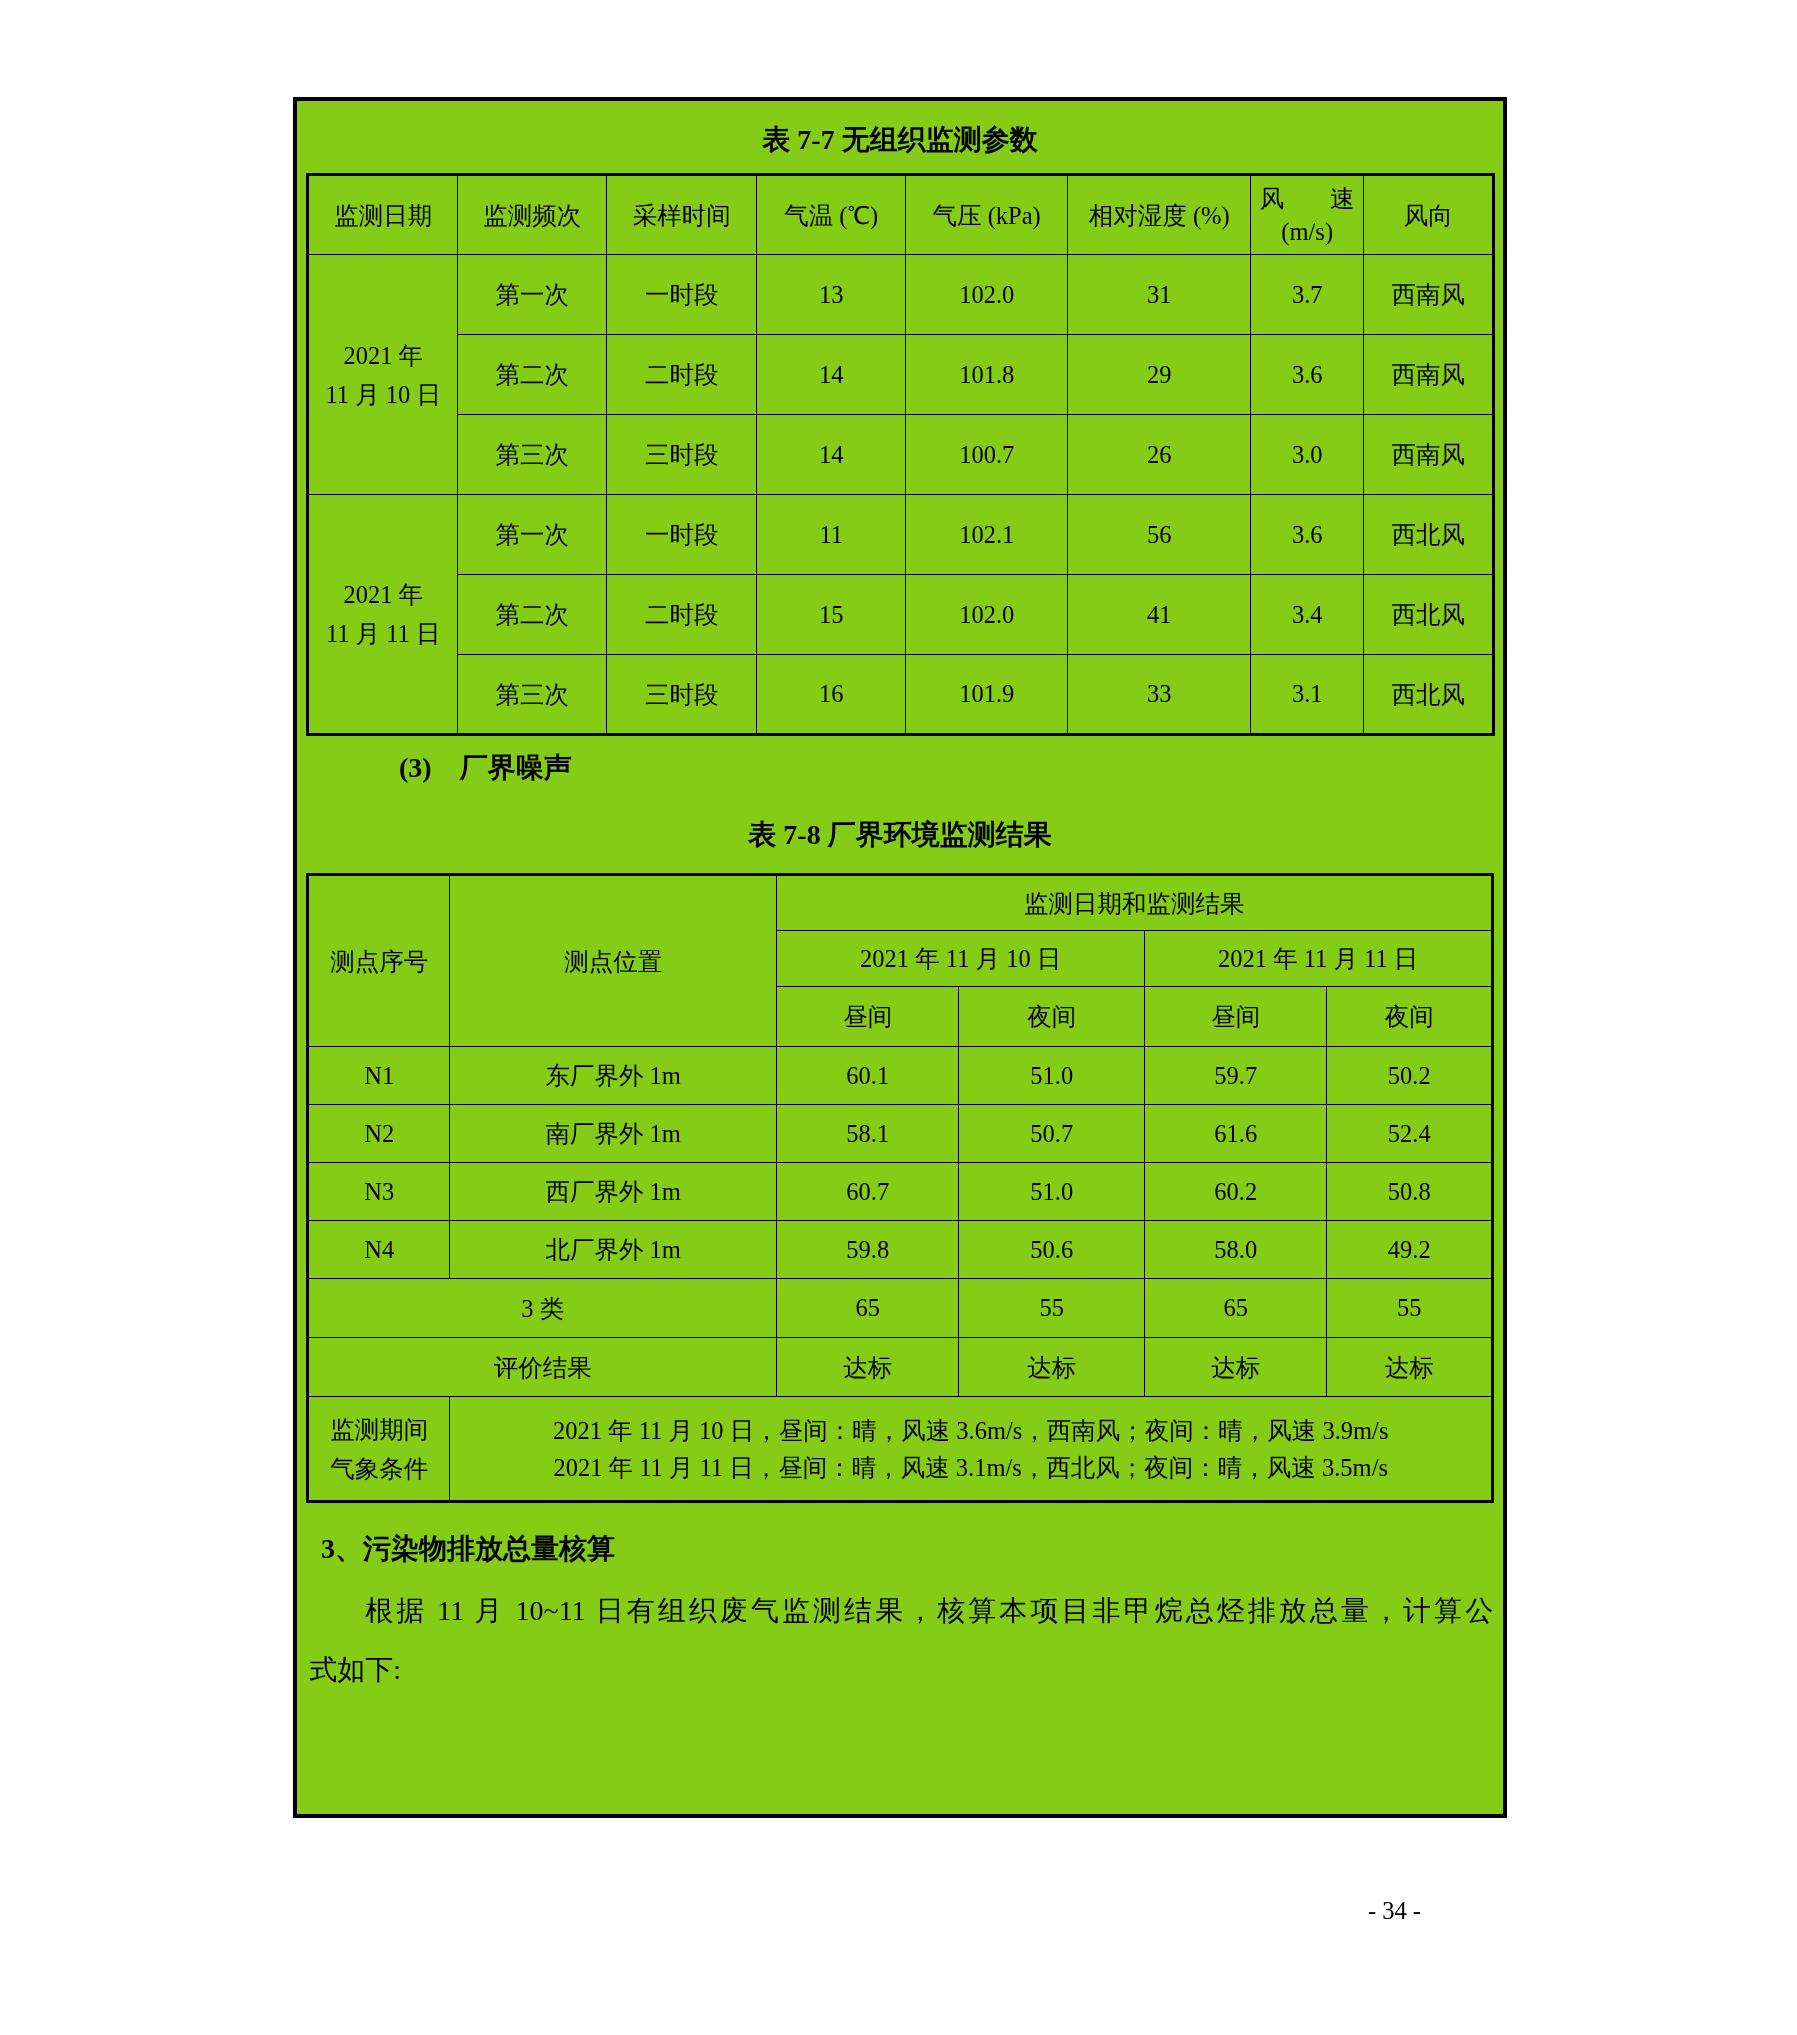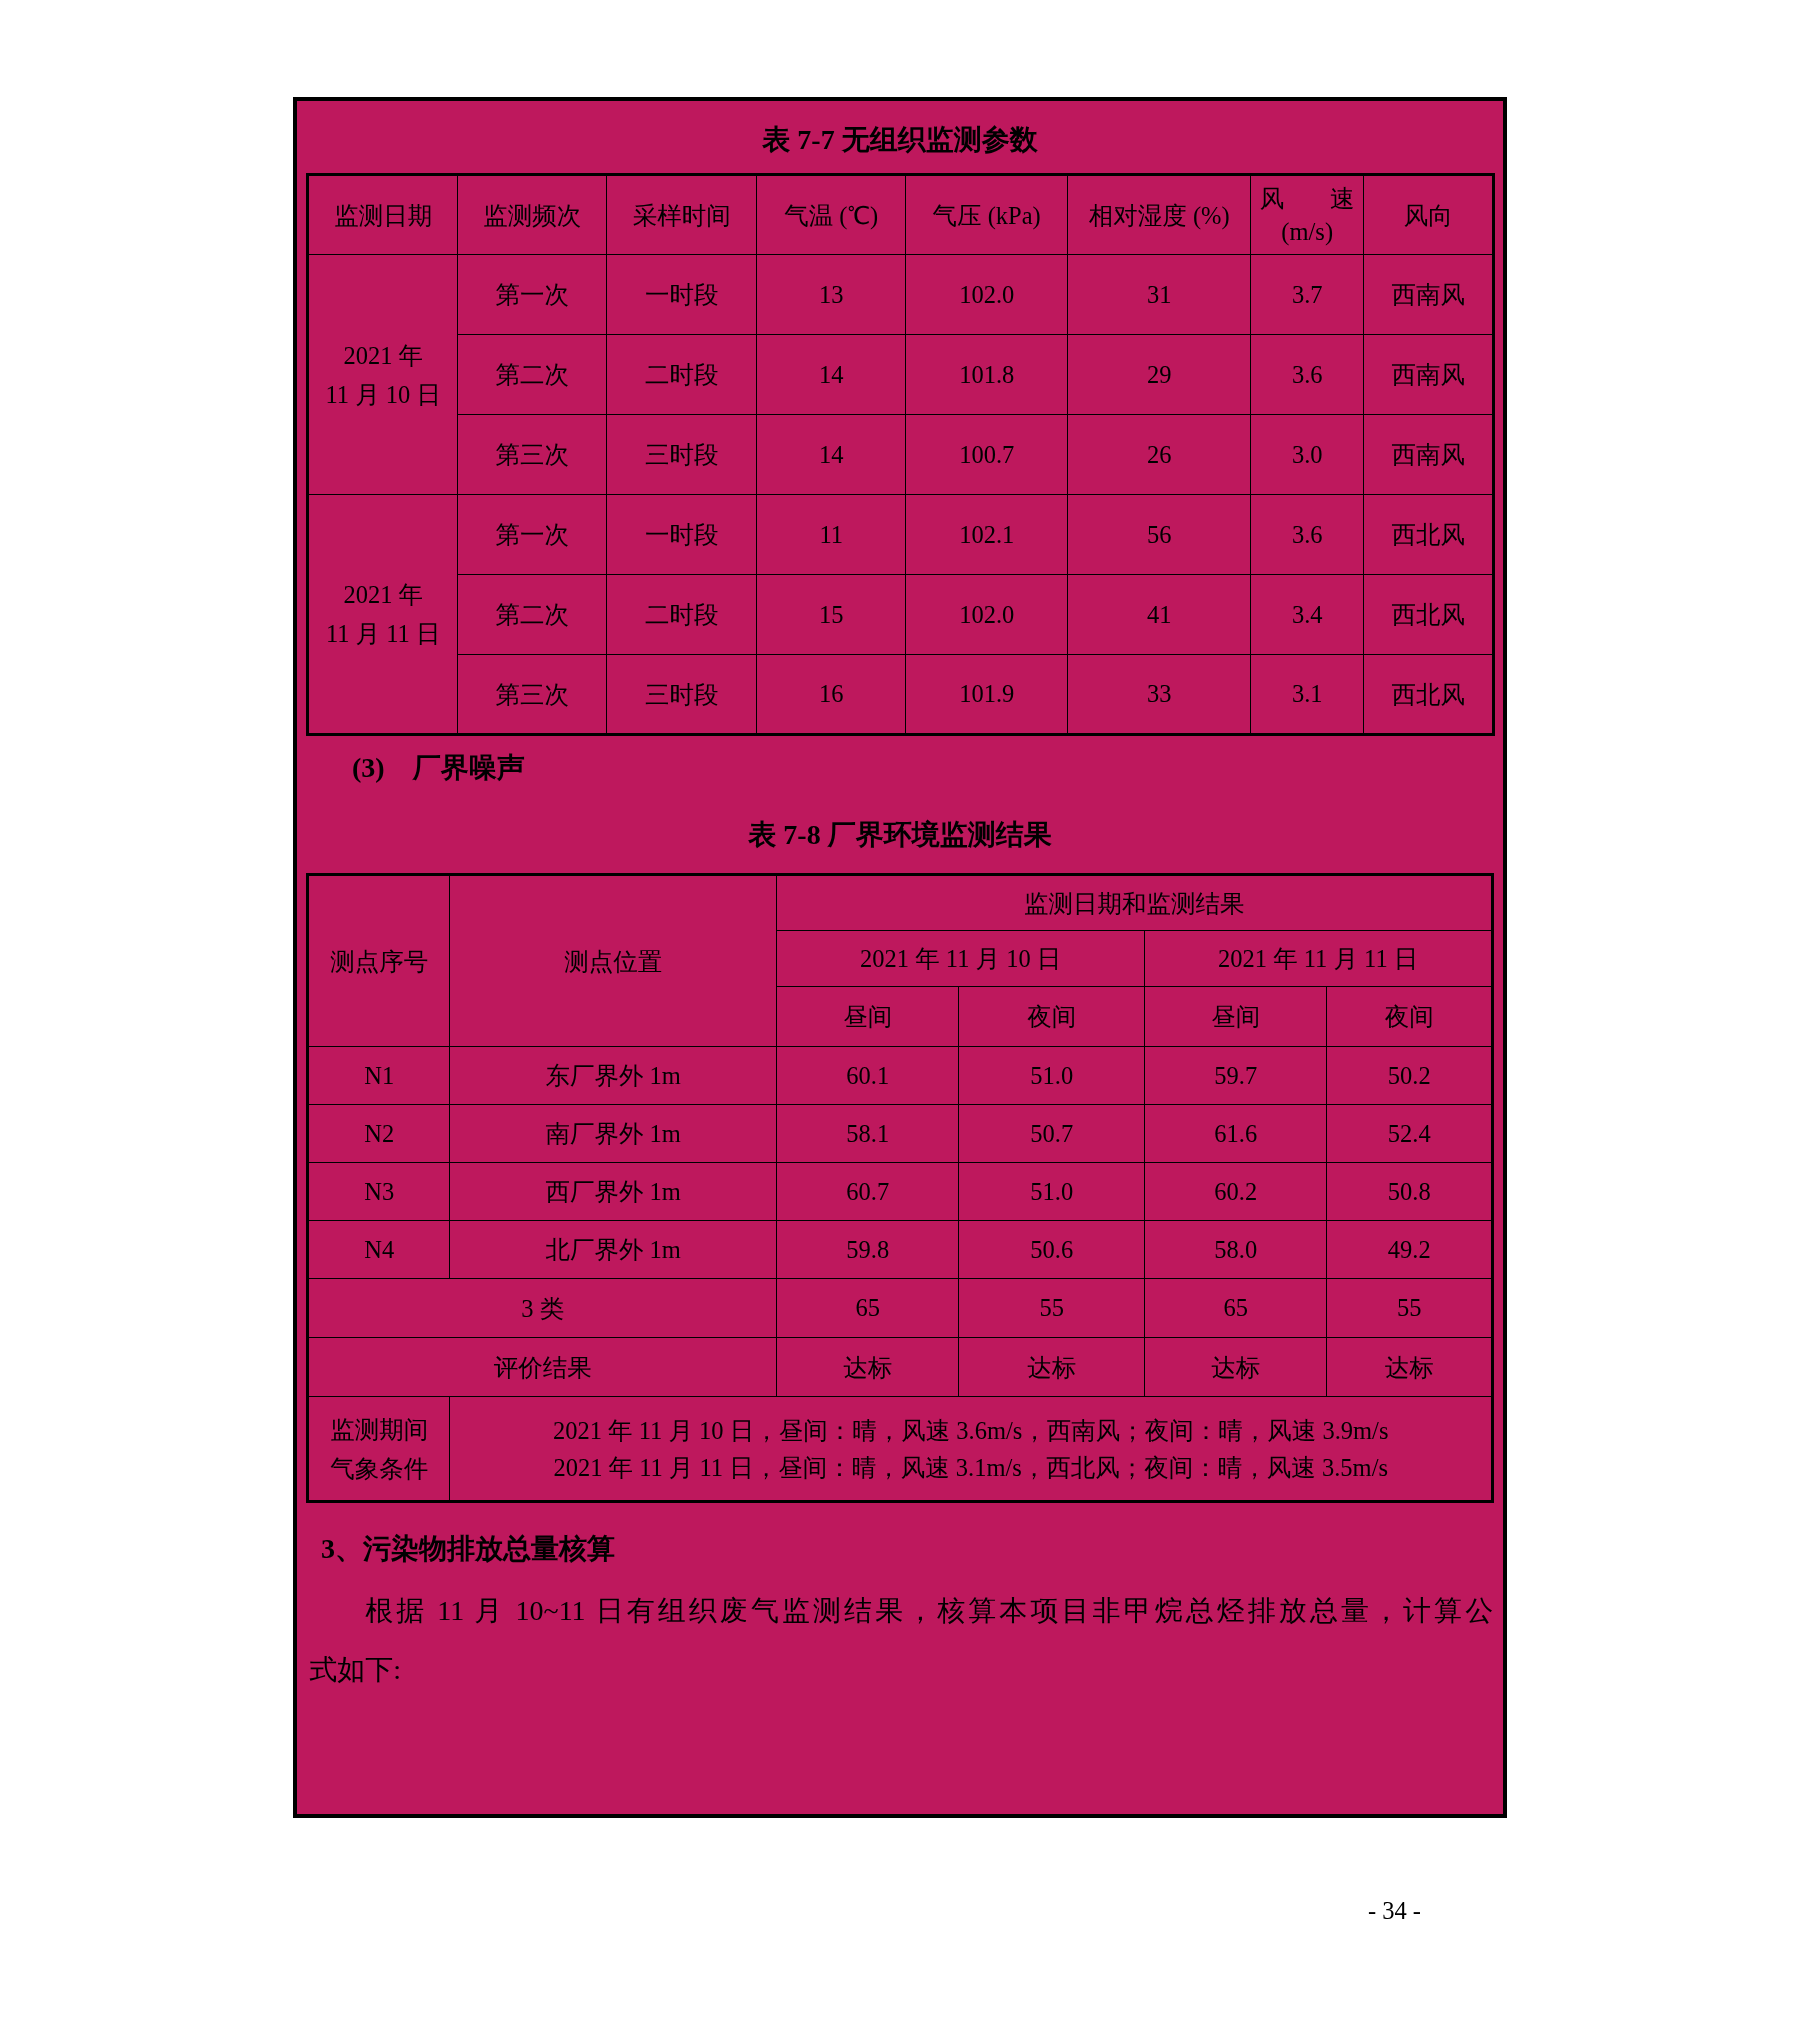--- a/index.html
+++ b/index.html
@@ -8,21 +8,21 @@
     background:#ffffff; color:#000;
     position:relative;
     font-family:"Liberation Serif", serif;
   }
   .frame {
     position:absolute; left:293px; top:97px;
     width:1214px; height:1721px;
     border:4.3px solid #000;
     box-sizing:border-box;
     overflow:hidden;
-    background:#be185d;
+    background:#84cc16;
   }
   .doc-title {
     font-size:28px; font-weight:bold; text-align:center;
     height:66px; line-height:66px;
   }
   .doc-title.first { margin-top:6.1px; }
   table.t {
     border-collapse:collapse; table-layout:fixed;
     margin-left:9.2px;
     border:3.7px solid #000;
@@ -32,21 +32,21 @@
     text-align:center; vertical-align:middle;
     font-size:24.5px; padding:0;
     overflow:hidden;
   }
   .two-line { line-height:39px; }
   .wind-l1 { text-align:justify; text-align-last:justify; padding:0 8.6px; line-height:34px; }
   .wind-l2 { line-height:32px; }
   .h-sec {
     font-size:28px; font-weight:bold; line-height:64px;
   }
-  .h-noise { padding-left:55px; }
+  .h-noise { padding-left:102px; }
   .h-total { padding-left:24px; margin-top:13.5px; }
   .para {
     font-size:28px; margin-left:12.2px; width:1184px;
     text-align:justify;
   }
   .para .ln { line-height:66px; }
   .para.tight .ln { line-height:59px; }
   .fill { text-align-last:justify; }
   .indent2 { text-indent:56px; }
   .weather-lines { line-height:37px; }

